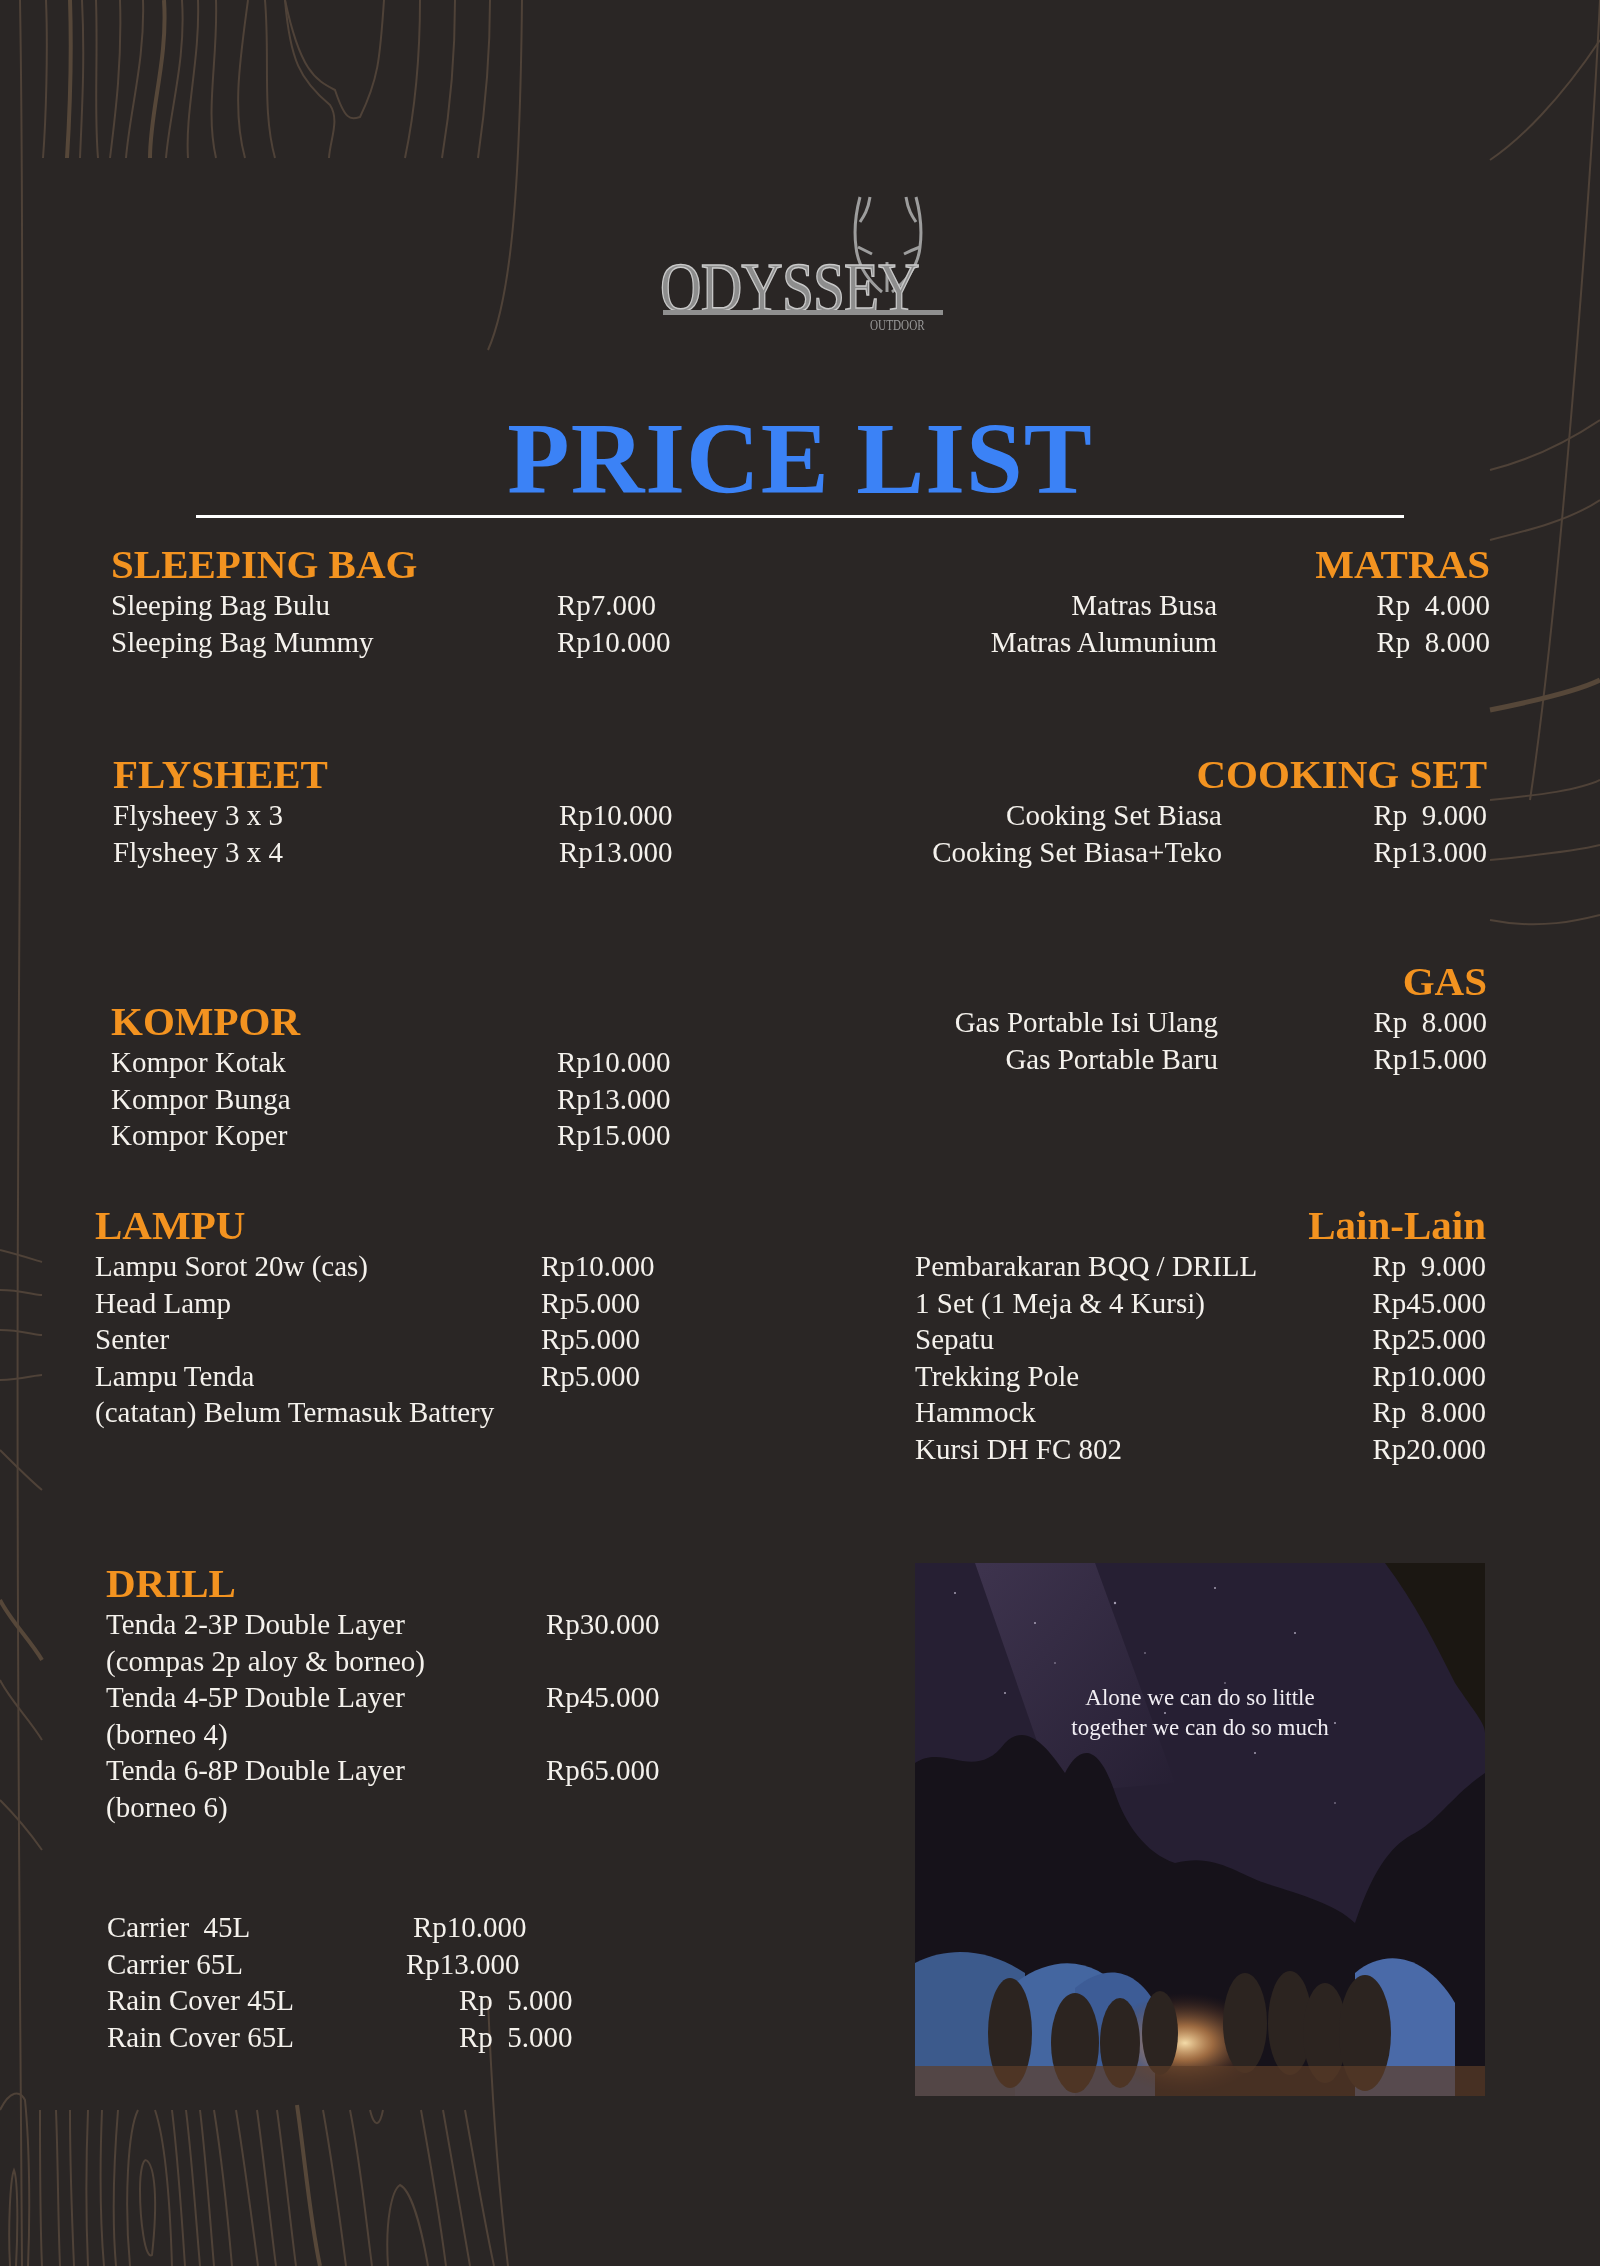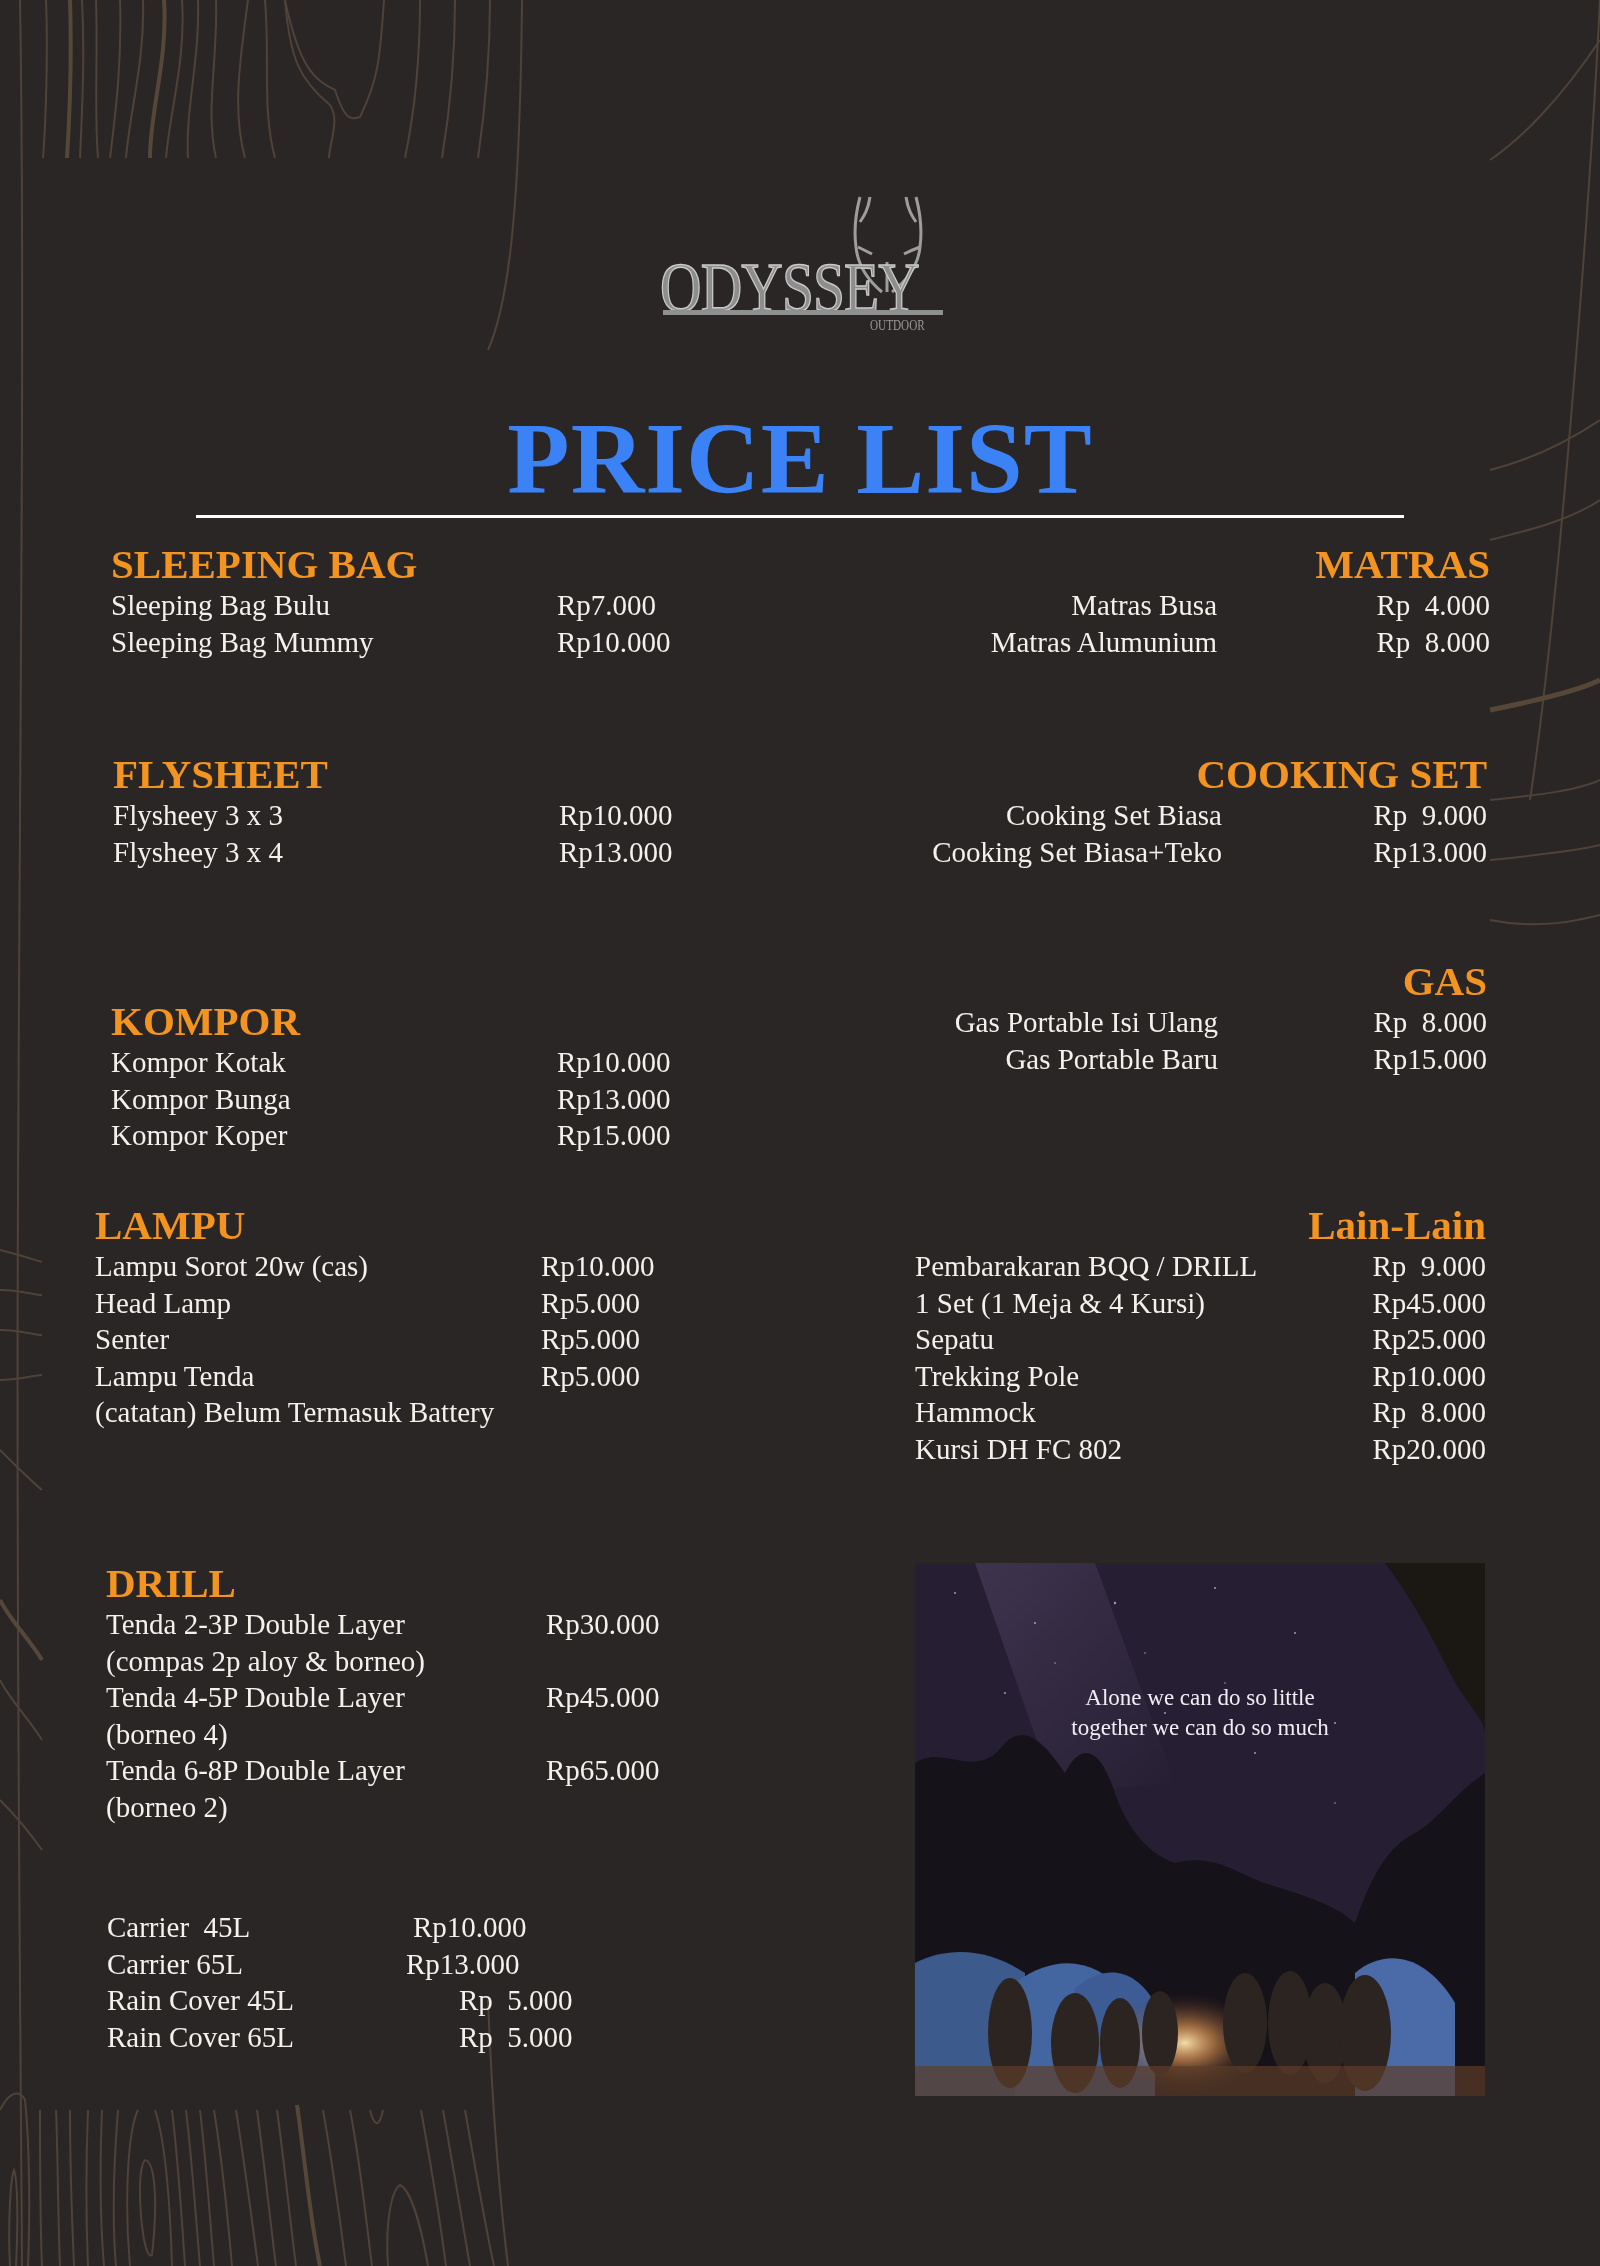--- a/index.html
+++ b/index.html
@@ -198,21 +198,21 @@
       <span class="price" style="left:440px">Rp45.000</span>
     </div>
     <div class="row">
       <span class="name">(borneo 4)</span>
     </div>
     <div class="row">
       <span class="name">Tenda 6-8P Double Layer</span>
       <span class="price" style="left:440px">Rp65.000</span>
     </div>
     <div class="row">
-      <span class="name">(borneo 2)</span>
+      <span class="name">(borneo 6)</span>
     </div>
   </div>
 
   <div class="sec left" style="left:107px; top:1909px; width:600px;">
     <div class="row">
       <span class="name">Carrier  45L</span>
       <span class="price" style="left:306px">Rp10.000</span>
     </div>
     <div class="row">
       <span class="name">Carrier 65L</span>

